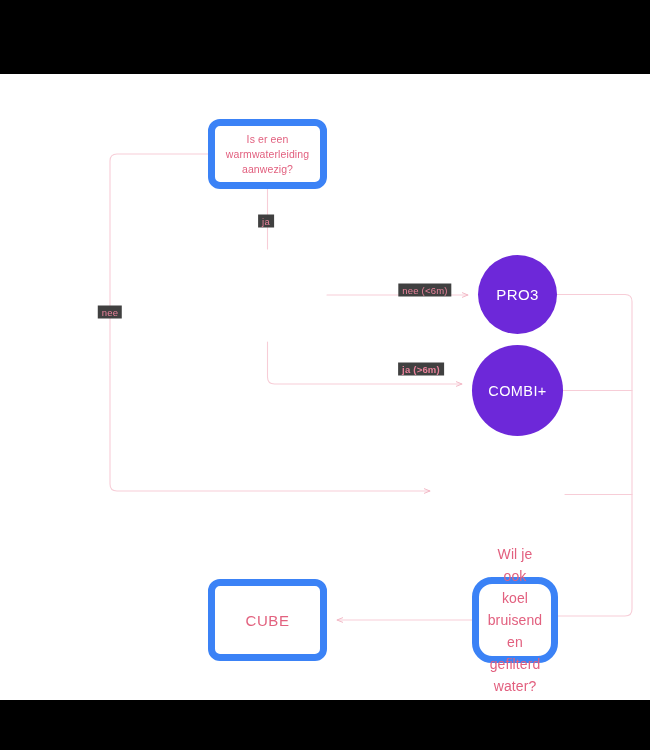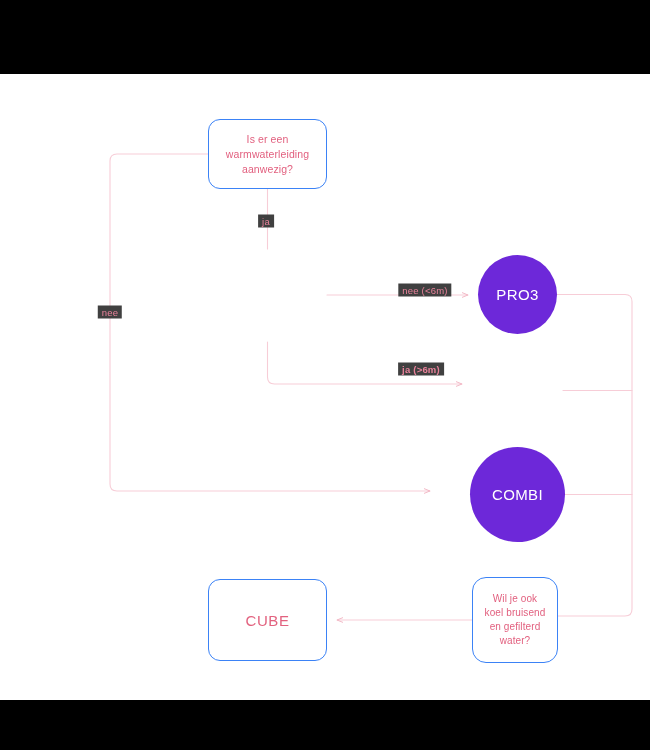--- a/index.html
+++ b/index.html
@@ -37,21 +37,21 @@
     top: 0;
     width: 650px;
     height: 626px;
     pointer-events: none;
   }
 
   
   .rbox {
     position: absolute;
     box-sizing: border-box;
-    border: 1px solid #3b82f6;
+    border: 7px solid #3b82f6;
     border-radius: 12px;
     background: #ffffff;
     display: flex;
     align-items: center;
     justify-content: center;
     text-align: center;
     color: #e2607f;
     font-size: 10.5px;
     line-height: 15px;
     letter-spacing: 0.1px;
@@ -71,23 +71,23 @@
     left: 208px;
     top: 175px;
     width: 119px;
     height: 93px;
   }
   #node-bruisend {
     left: 472px;
     top: 503px;
     width: 86px;
     height: 86px;
-    border-radius: 14px;
-    font-size: 10px;
-    line-height: 14px;
+    border-radius: 20px;
+    font-size: 14px;
+    line-height: 22px;
   }
   #node-cube {
     left: 208px;
     top: 505px;
     width: 119px;
     height: 82px;
     font-size: 15px;
     letter-spacing: 0.6px;
     color: #e2627f;
   }
@@ -180,24 +180,24 @@
       <span class="txt">Is er een
 warmwaterleiding
 aanwezig?</span>
     </div>
 
 
     <div class="circ" id="node-pro3">
       <span>PRO3</span>
     </div>
 
-
-    <div class="circ" id="node-combi">
-      <span>COMBI</span>
-    </div>
+    <div class="circ" id="node-combiplus">
+      <span>COMBI+</span>
+    </div>
+
 
     <div class="rbox" id="node-bruisend">
       <span class="txt">Wil je ook
 koel bruisend
 en gefilterd
 water?</span>
     </div>
 
     <div class="rbox" id="node-cube">
       <span class="txt">CUBE</span>

